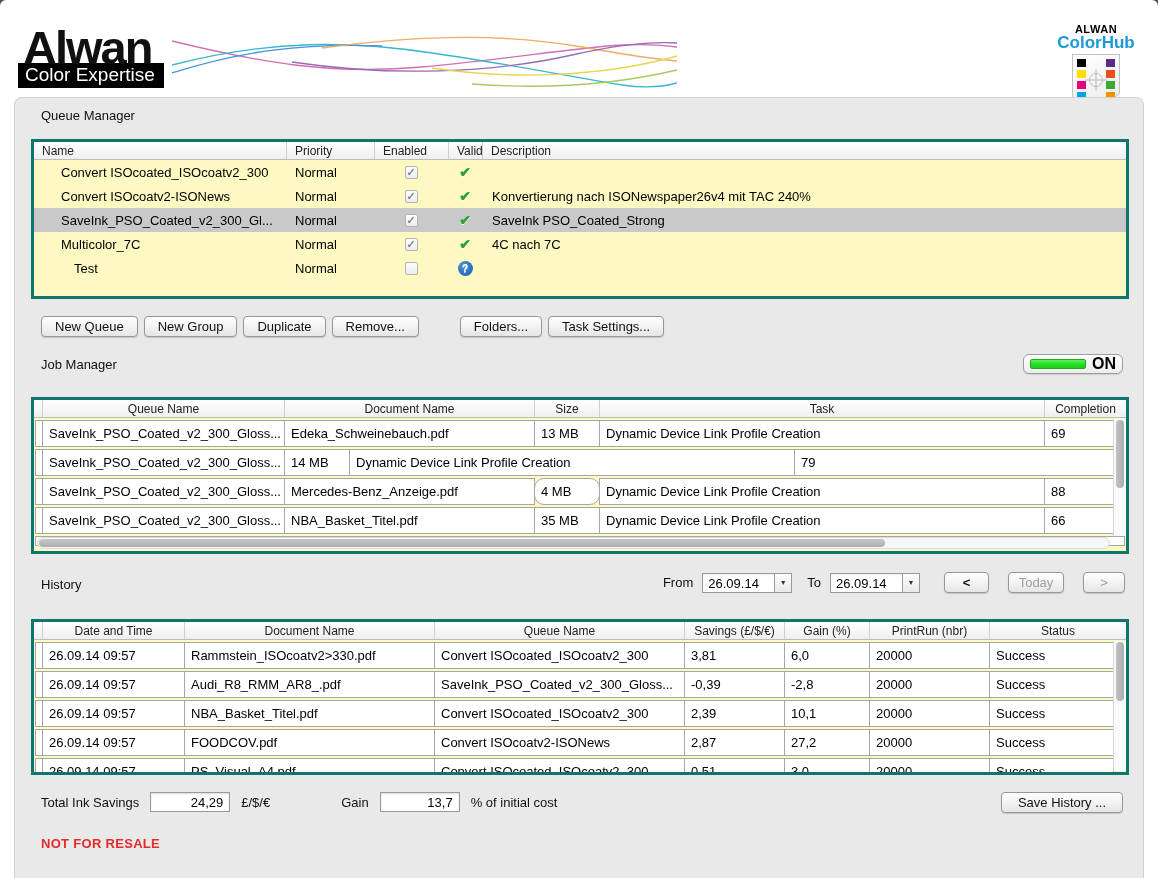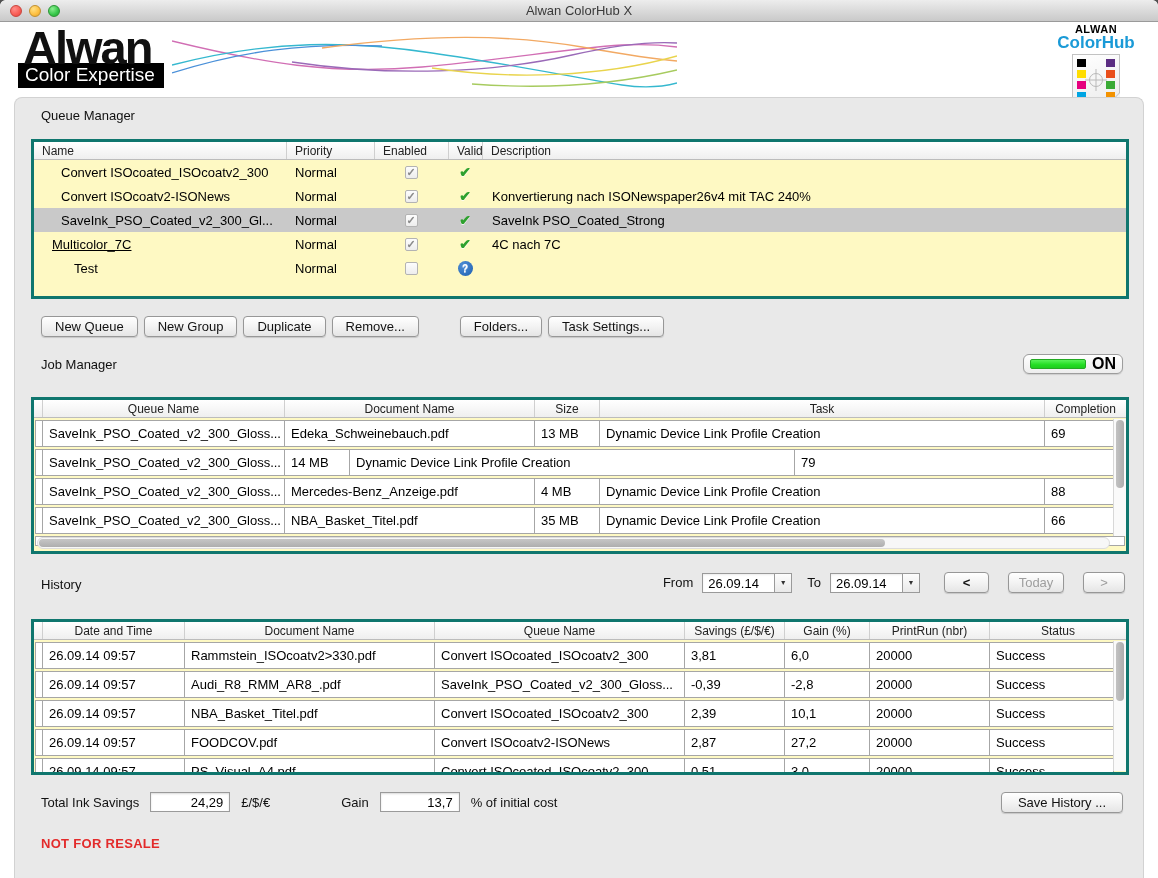--- a/index.html
+++ b/index.html
@@ -107,28 +107,20 @@
   .field { background:#fff; border:1px solid #9a9a9a; box-shadow:inset 0 1px 2px rgba(0,0,0,.15);
     width:80px; height:20px; font-size:13px; color:#000;
     display:flex; align-items:center; justify-content:flex-end; padding:0 6px; }
   .footer-note { position:absolute; font-size:13px; font-weight:bold; letter-spacing:.3px; }
 </style>
 </head>
 <body>
 
 <div class="window">
 
-  <div class="titlebar">
-    <div class="lights">
-      <span class="light close"></span>
-      <span class="light min"></span>
-      <span class="light zoom"></span>
-    </div>
-    <span class="title-text">Alwan ColorHub X</span>
-  </div>
 
   <div class="header">
     <div class="logo">
       <div class="logo-title">Alwan</div>
       <div class="logo-sub">Color Expertise</div>
     </div>
     <svg class="waves" width="505" height="58" viewBox="0 0 505 58">
       <path d="M0,10 C90,32 160,44 250,36 C340,28 390,18 450,14 C470,13 490,14 505,16" fill="none" stroke="#d16eb4" stroke-width="1.3"></path>
       <path d="M0,34 C100,8 180,10 260,22 C330,32 390,44 450,54 C470,57 490,56 505,52" fill="none" stroke="#35b8cf" stroke-width="1.3"></path>
       <path d="M0,42 C70,20 130,12 210,15" fill="none" stroke="#4a90d9" stroke-width="1.3"></path>
@@ -211,21 +203,21 @@
               <span class="tick">✓</span>
             </span>
         </div>
         <div class="qcell" style="width:34px; display:flex; justify-content:center;">
           <span class="validmark">✔</span>
         </div>
         <div class="qcell" style="flex:1; padding-left:10px;">SaveInk PSO_Coated_Strong</div>
       </div>
 
       <div class="qrow">
-        <div class="qcell" style="width:252px; padding-left:18px;text-decoration:underline;">Multicolor_7C</div>
+        <div class="qcell" style="width:252px; padding-left:27px;">Multicolor_7C</div>
         <div class="qcell" style="width:88px; padding-left:9px;">Normal</div>
         <div class="qcell" style="width:74px; display:flex; justify-content:center;">
           <span class="checkbox checked">
               <span class="tick">✓</span>
             </span>
         </div>
         <div class="qcell" style="width:34px; display:flex; justify-content:center;">
           <span class="validmark">✔</span>
         </div>
         <div class="qcell" style="flex:1; padding-left:10px;">4C nach 7C</div>
@@ -281,21 +273,21 @@
         <div class="gcell lead" style="width:8px;"></div>
         <div class="gcell" style="width:243px;">SaveInk_PSO_Coated_v2_300_Gloss...</div>
         <div class="gcell" style="width:66px;">14 MB</div>
         <div class="gcell" style="width:446px;">Dynamic Device Link Profile Creation</div>
         <div class="gcell" style="flex:1;">79</div>
       </div>
       <div class="grow">
         <div class="gcell lead" style="width:8px;"></div>
         <div class="gcell" style="width:243px;">SaveInk_PSO_Coated_v2_300_Gloss...</div>
         <div class="gcell" style="width:251px;">Mercedes-Benz_Anzeige.pdf</div>
-        <div class="gcell" style="width:66px;">4 MB</div>
+        <div class="gcell" style="width:66px;border-radius:10px;">4 MB</div>
         <div class="gcell" style="width:446px;">Dynamic Device Link Profile Creation</div>
         <div class="gcell" style="flex:1;">88</div>
       </div>
       <div class="grow">
         <div class="gcell lead" style="width:8px;"></div>
         <div class="gcell" style="width:243px;">SaveInk_PSO_Coated_v2_300_Gloss...</div>
         <div class="gcell" style="width:251px;">NBA_Basket_Titel.pdf</div>
         <div class="gcell" style="width:66px;">35 MB</div>
         <div class="gcell" style="width:446px;">Dynamic Device Link Profile Creation</div>
         <div class="gcell" style="flex:1;">66</div>

